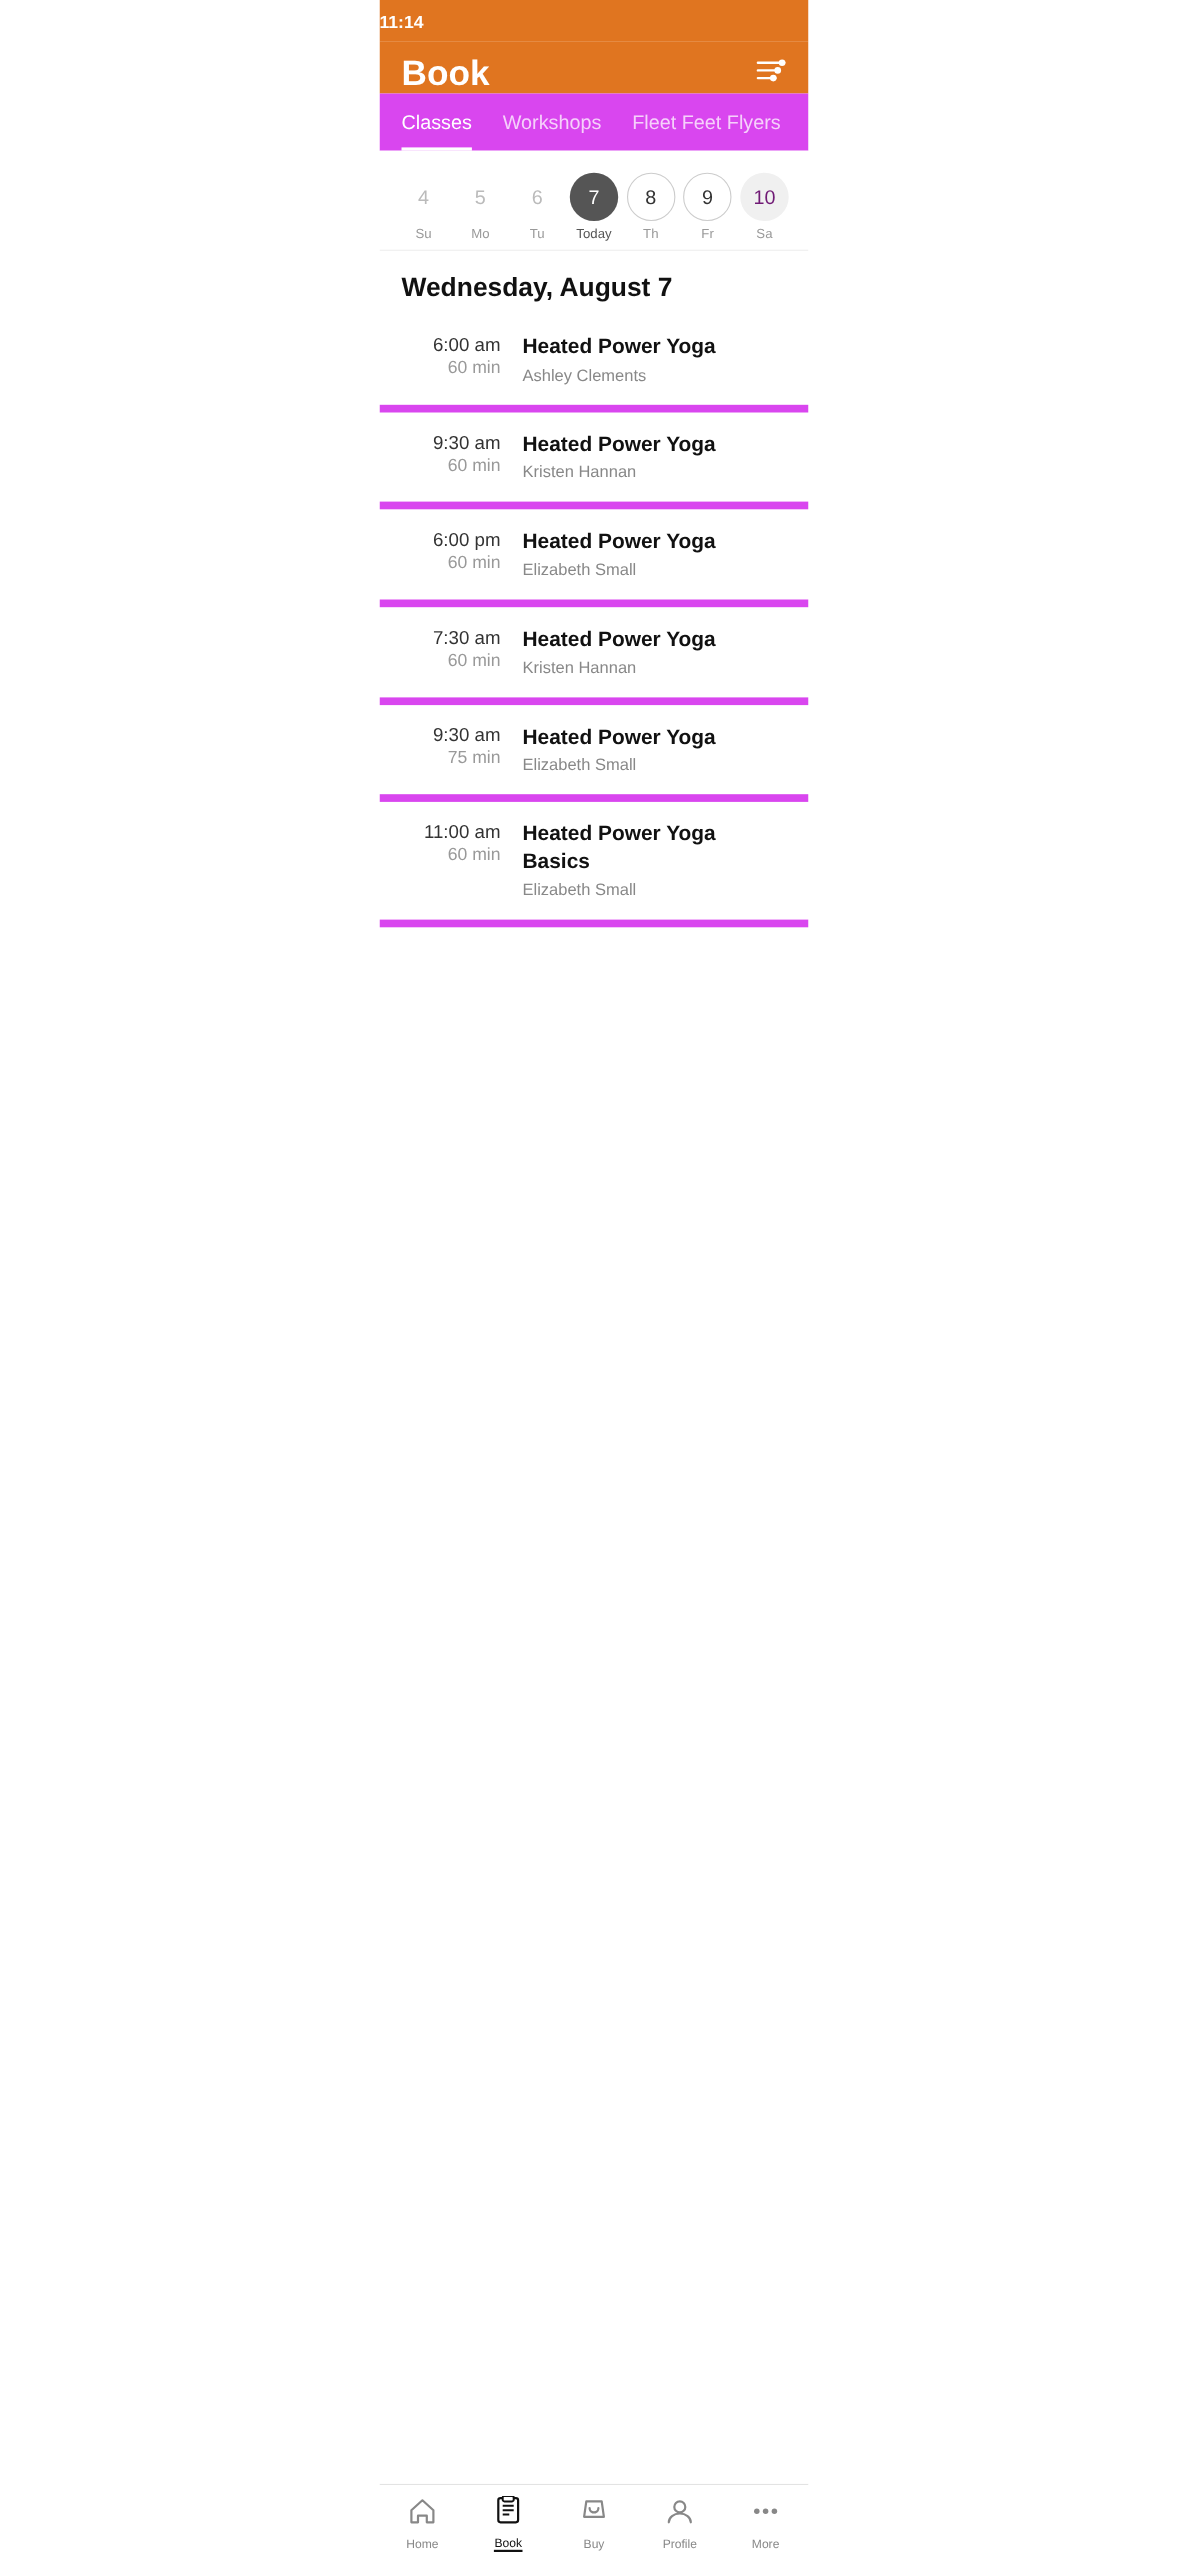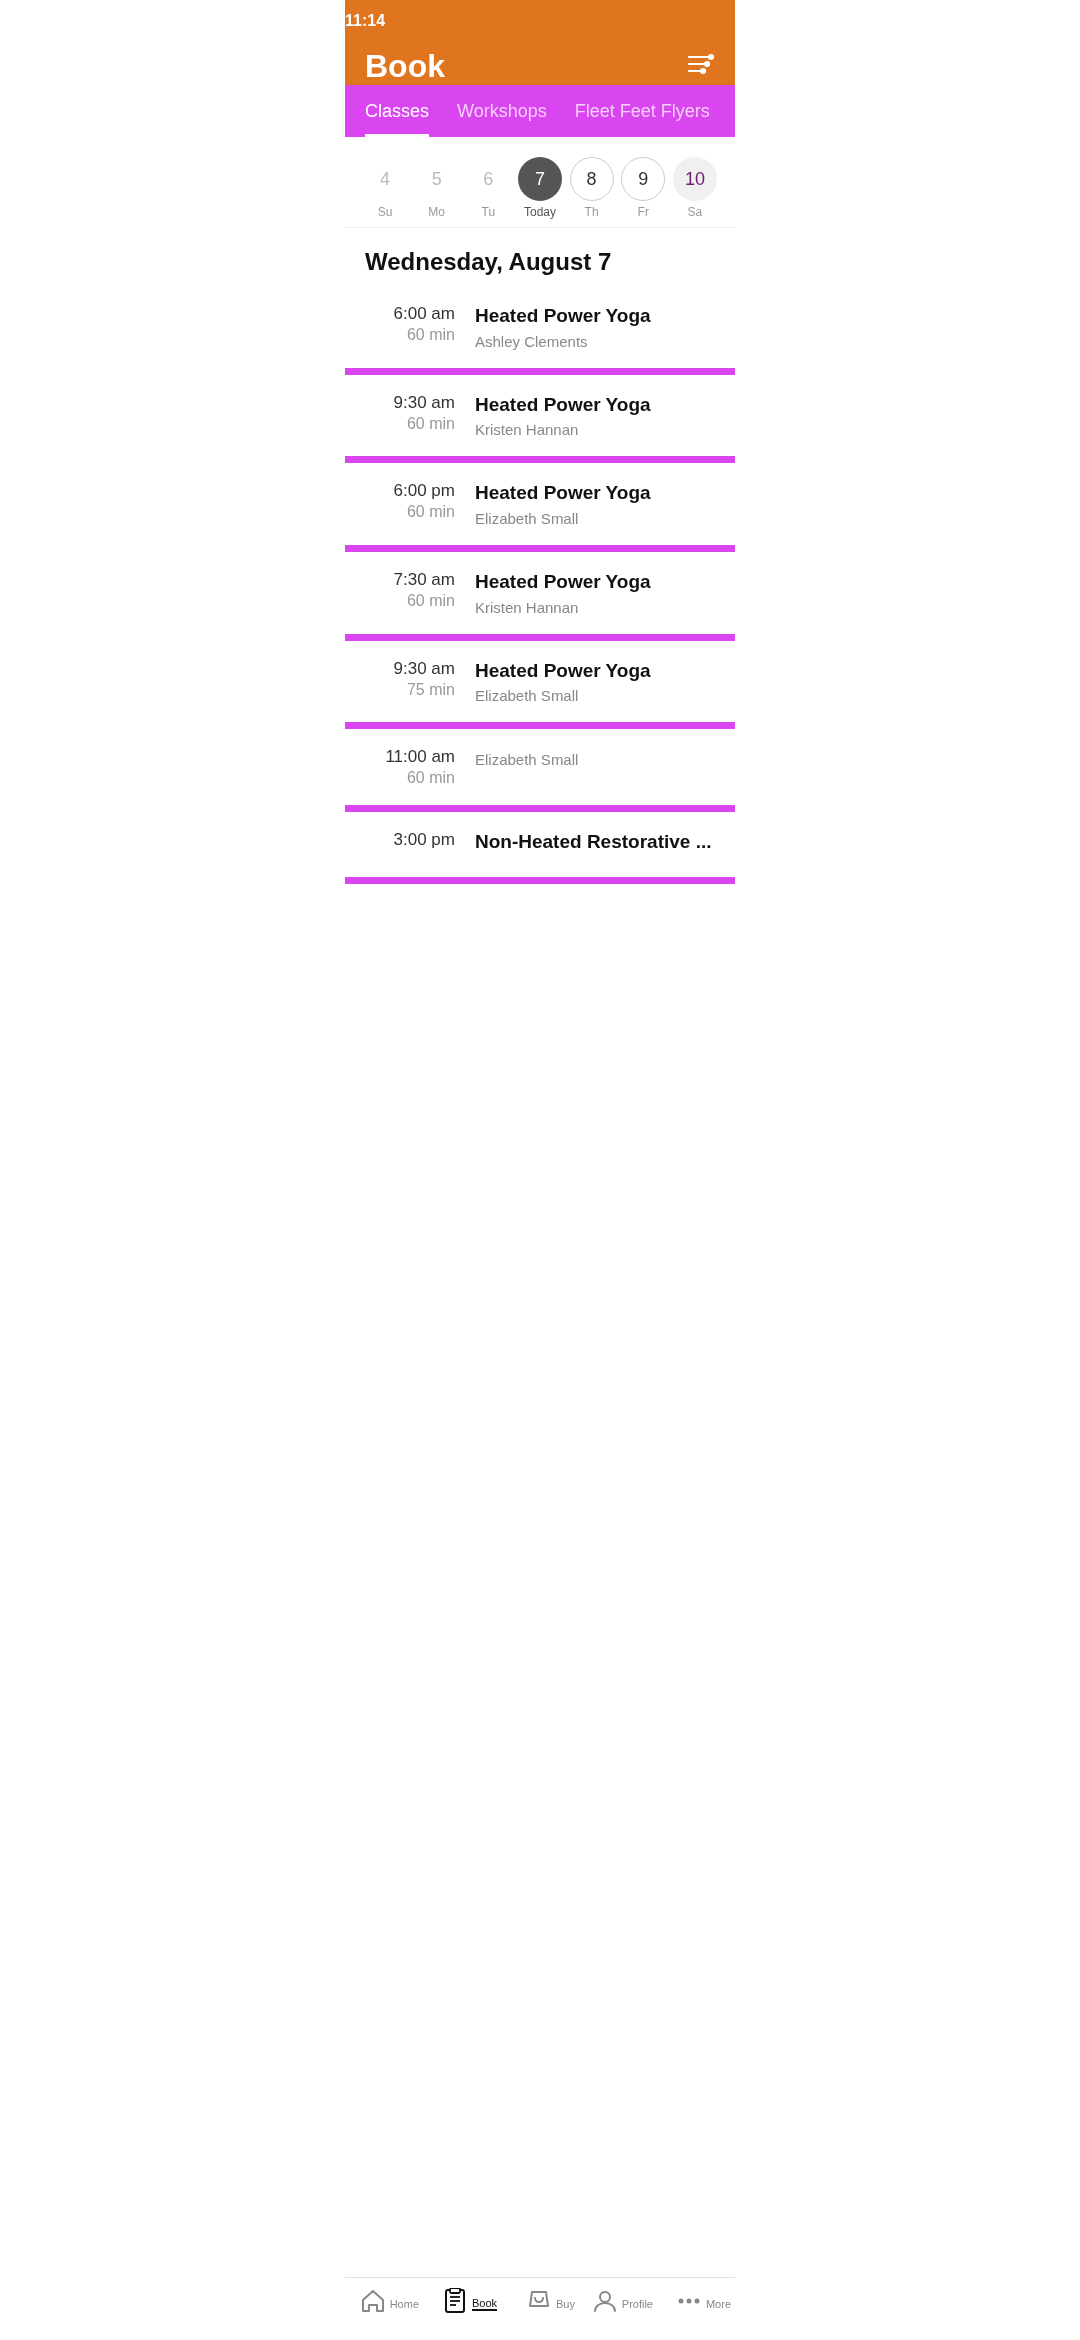--- a/index.html
+++ b/index.html
@@ -191,25 +191,25 @@
       background: #fff;
       border-top: 1px solid #e0e0e0;
       display: flex;
       justify-content: space-around;
       align-items: center;
       padding: 10px 0 20px;
     }
 
     .bottom-nav-item {
       display: flex;
+      flex-direction: column;
       align-items: center;
       gap: 4px;
       cursor: pointer;
       min-width: 70px;
-      justify-content: flex-end;
     }
 
     .bottom-nav-icon {
       font-size: 24px;
       color: #888;
     }
 
     .bottom-nav-icon.active {
       color: #111;
     }
@@ -348,34 +348,25 @@
       <div class="class-instructor">Elizabeth Small</div>
     </div>
   </div>
 
   <div class="class-item">
     <div class="class-time">
       <div class="class-time-main">11:00 am</div>
       <div class="class-time-duration">60 min</div>
     </div>
     <div class="class-info">
+      <div class="class-name">Heated Power Yoga Basics</div>
       <div class="class-instructor">Elizabeth Small</div>
     </div>
   </div>
 
-  <div class="class-item">
-    <div class="class-time">
-      <div class="class-time-main">3:00 pm</div>
-      <div class="class-time-duration"></div>
-    </div>
-    <div class="class-info">
-      <div class="class-name">Non-Heated Restorative ...</div>
-      <div class="class-instructor"></div>
-    </div>
-  </div>
 
 </div>
 
 <div class="bottom-spacer"></div>
 
 <div class="bottom-nav">
 
   <div class="bottom-nav-item">
     <span class="bottom-nav-icon">
       <svg width="26" height="26" viewBox="0 0 26 26" fill="none">

